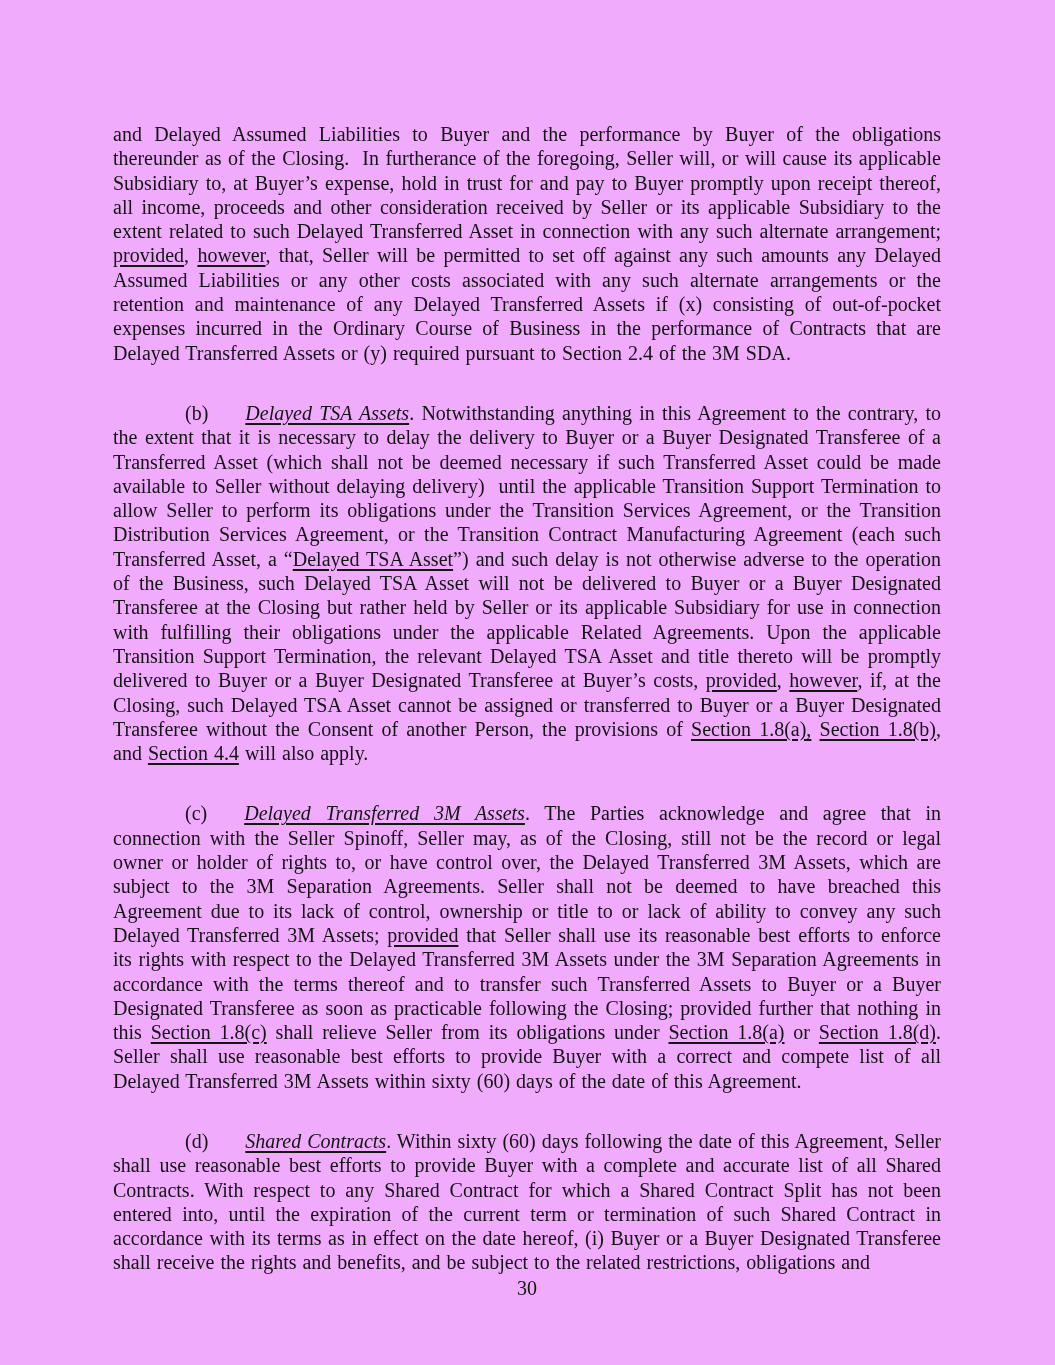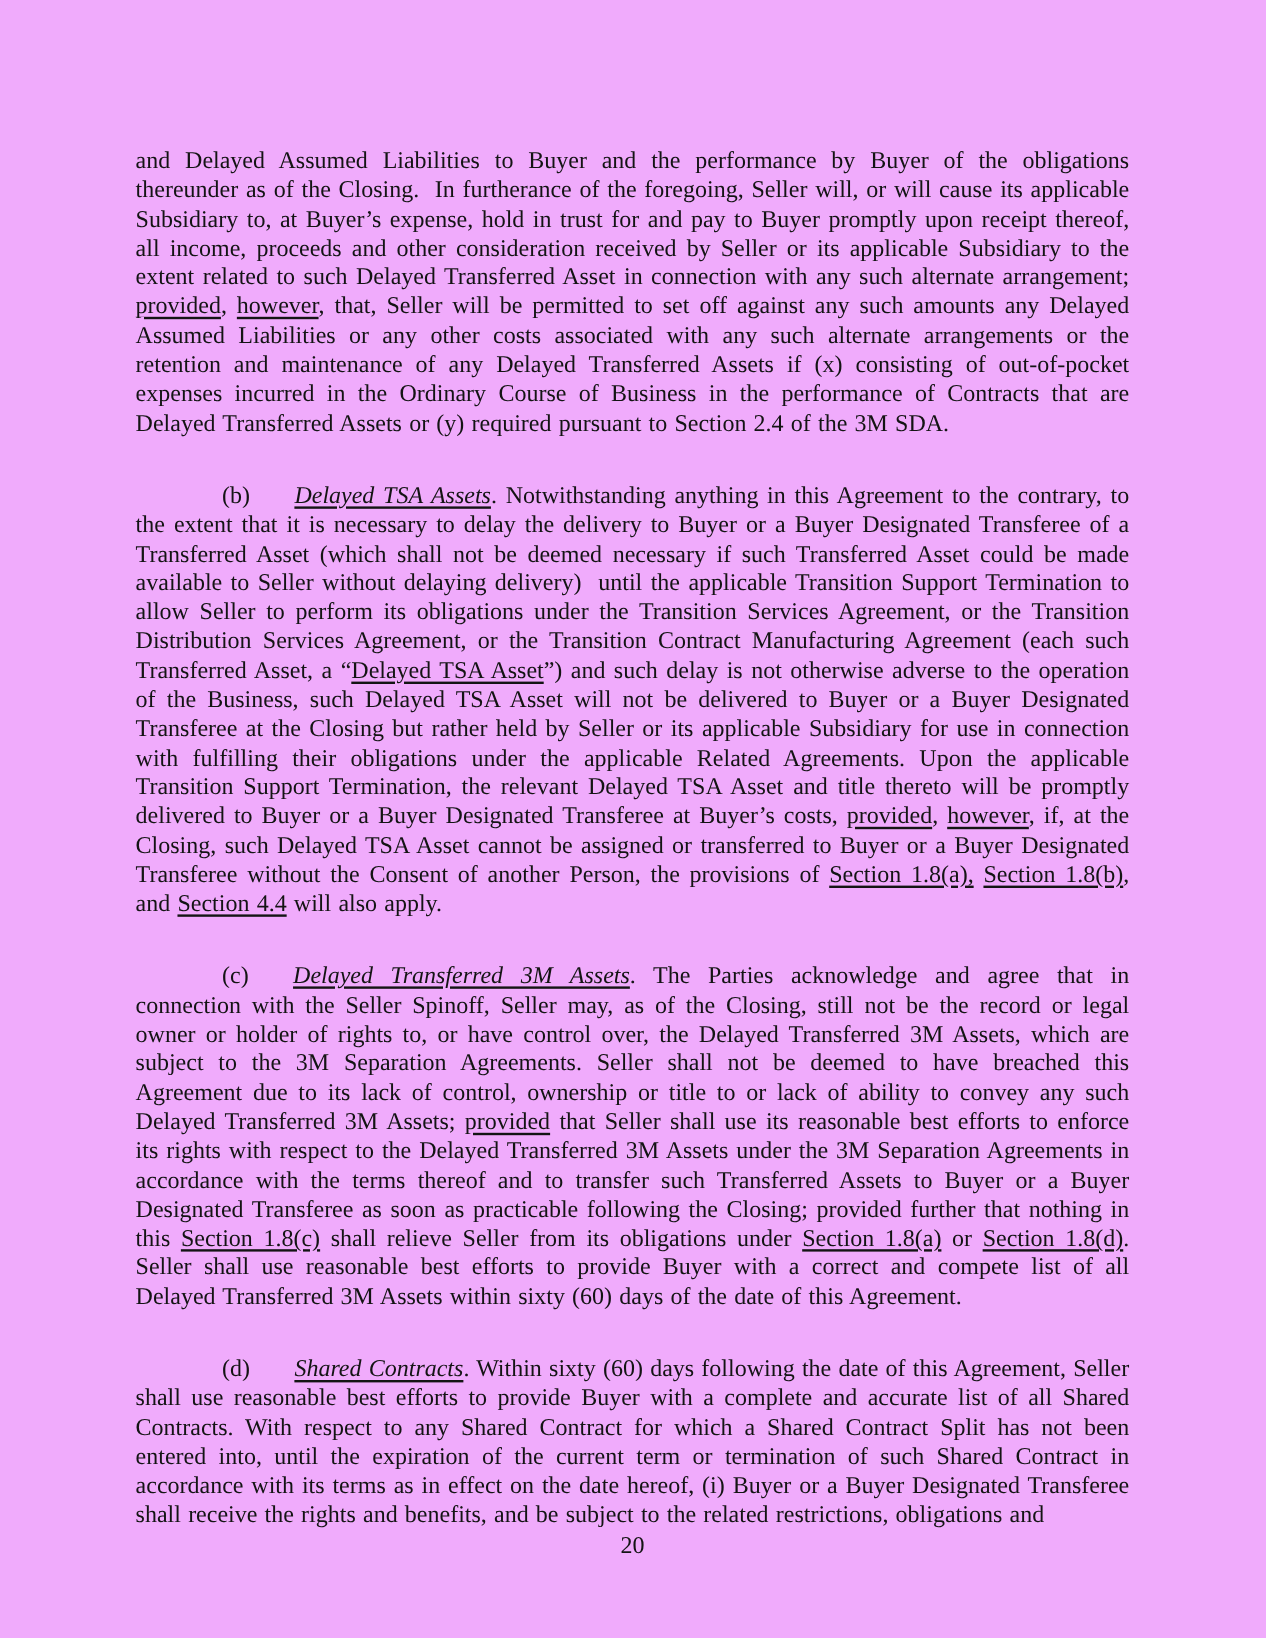--- a/index.html
+++ b/index.html
@@ -41,15 +41,15 @@
 <body>
 
 <div class="page">
   <div class="content">
     <div>
         <p class="para"><span>and Delayed Assumed Liabilities to Buyer and the performance by Buyer of the obligations thereunder as of the Closing.&nbsp; In furtherance of the foregoing, Seller will, or will cause its applicable Subsidiary to, at Buyer’s expense, hold in trust for and pay to Buyer promptly upon receipt thereof, all income, proceeds and other consideration received by Seller or its applicable Subsidiary to the extent related to such Delayed Transferred Asset in connection with any such alternate arrangement; </span><span class="u">provided</span><span>, </span><span class="u">however</span><span>, that, Seller will be permitted to set off against any such amounts any Delayed Assumed Liabilities or any other costs associated with any such alternate arrangements or the retention and maintenance of any Delayed Transferred Assets if (x) consisting of out-of-pocket expenses incurred in the Ordinary Course of Business in the performance of Contracts that are Delayed Transferred Assets or (y) required pursuant to Section 2.4 of the 3M SDA.</span></p>
         <p class="para indent"><span>(b)</span><span class="tab"></span><span class="u i">Delayed TSA Assets</span><span>. Notwithstanding anything in this Agreement to the contrary, to the extent that it is necessary to delay the delivery to Buyer or a Buyer Designated Transferee of a Transferred Asset (which shall not be deemed necessary if such Transferred Asset could be made available to Seller without delaying delivery)&nbsp; until the applicable Transition Support Termination to allow Seller to perform its obligations under the Transition Services Agreement, or the Transition Distribution Services Agreement, or the Transition Contract Manufacturing Agreement (each such Transferred Asset, a “</span><span class="u">Delayed TSA Asset</span><span>”) and such delay is not otherwise adverse to the operation of the Business, such Delayed TSA Asset will not be delivered to Buyer or a Buyer Designated Transferee at the Closing but rather held by Seller or its applicable Subsidiary for use in connection with fulfilling their obligations under the applicable Related Agreements. Upon the applicable Transition Support Termination, the relevant Delayed TSA Asset and title thereto will be promptly delivered to Buyer or a Buyer Designated Transferee at Buyer’s costs, </span><span class="u">provided</span><span>, </span><span class="u">however</span><span>, if, at the Closing, such Delayed TSA Asset cannot be assigned or transferred to Buyer or a Buyer Designated Transferee without the Consent of another Person, the provisions of </span><span class="u">Section 1.8(a),</span><span> </span><span class="u">Section 1.8(b)</span><span>, and </span><span class="u">Section 4.4</span><span> will also apply.</span></p>
         <p class="para indent"><span>(c)</span><span class="tab"></span><span class="u i">Delayed Transferred 3M Assets</span><span>. The Parties acknowledge and agree that in connection with the Seller Spinoff, Seller may, as of the Closing, still not be the record or legal owner or holder of rights to, or have control over, the Delayed Transferred 3M Assets, which are subject to the 3M Separation Agreements. Seller shall not be deemed to have breached this Agreement due to its lack of control, ownership or title to or lack of ability to convey any such Delayed Transferred 3M Assets; </span><span class="u">provided</span><span> that Seller shall use its reasonable best efforts to enforce its rights with respect to the Delayed Transferred 3M Assets under the 3M Separation Agreements in accordance with the terms thereof and to transfer such Transferred Assets to Buyer or a Buyer Designated Transferee as soon as practicable following the Closing; provided further that nothing in this </span><span class="u">Section 1.8(c)</span><span> shall relieve Seller from its obligations under </span><span class="u">Section 1.8(a)</span><span> or </span><span class="u">Section 1.8(d)</span><span>. Seller shall use reasonable best efforts to provide Buyer with a correct and compete list of all Delayed Transferred 3M Assets within sixty (60) days of the date of this Agreement.</span></p>
         <p class="para indent"><span>(d)</span><span class="tab"></span><span class="u i">Shared Contracts</span><span>. Within sixty (60) days following the date of this Agreement, Seller shall use reasonable best efforts to provide Buyer with a complete and accurate list of all Shared Contracts. With respect to any Shared Contract for which a Shared Contract Split has not been entered into, until the expiration of the current term or termination of such Shared Contract in accordance with its terms as in effect on the date hereof, (i) Buyer or a Buyer Designated Transferee shall receive the rights and benefits, and be subject to the related restrictions, obligations and</span></p>
       </div>
-    <div class="page-number">20</div>
+    <div class="page-number">30</div>
   </div>
 </div>
 
 </body></html>

